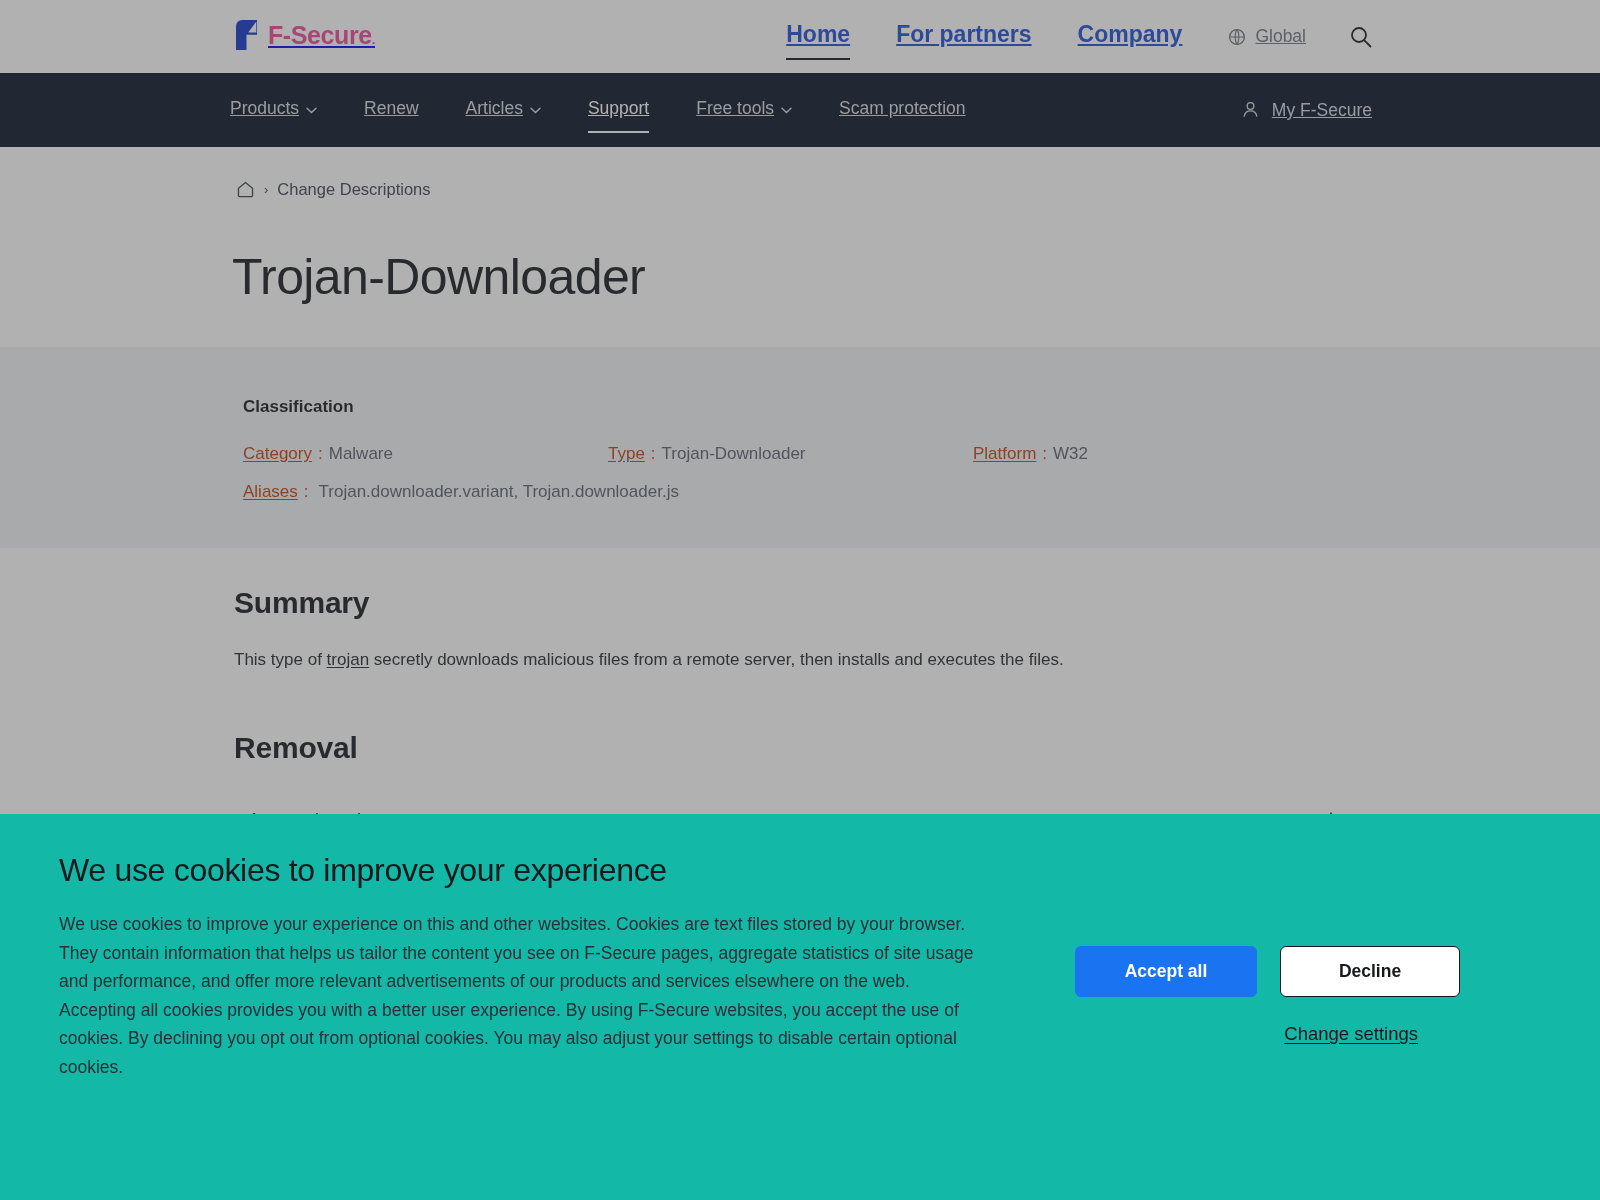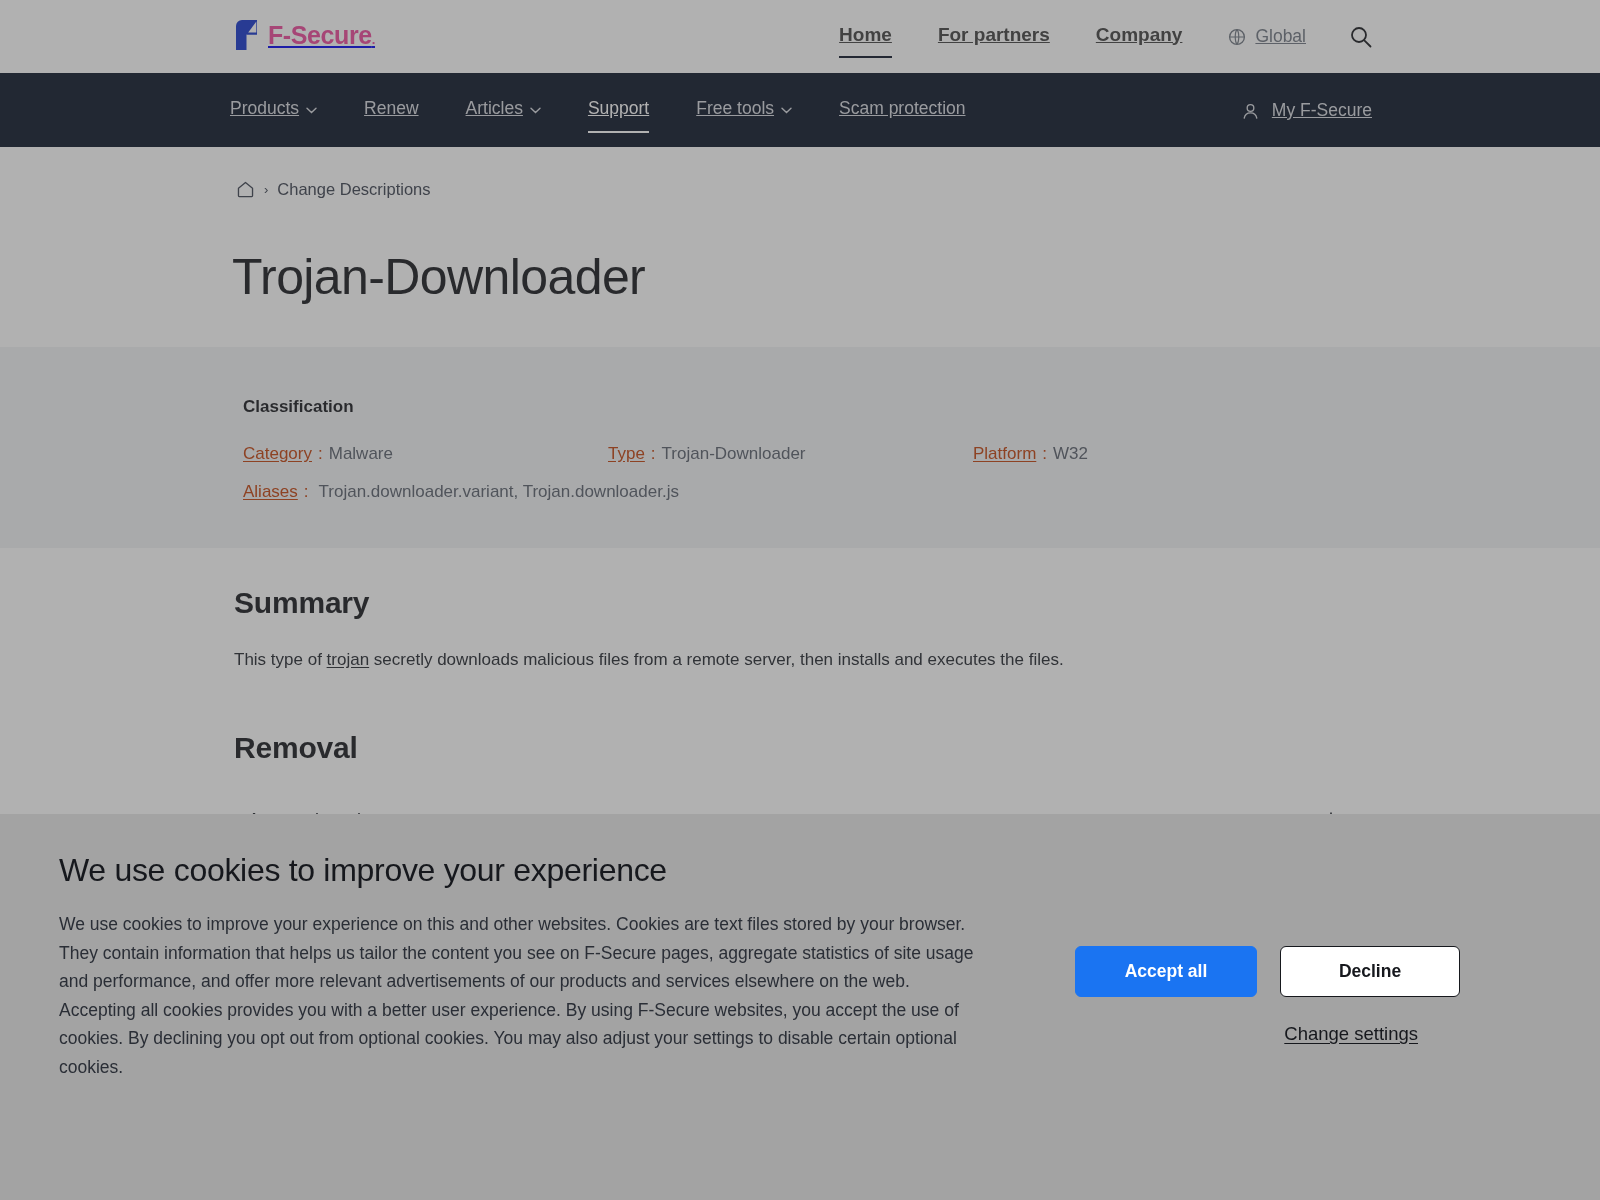--- a/index.html
+++ b/index.html
@@ -60,23 +60,23 @@
   .toplinks {
     position: absolute;
     right: 228px;
     top: 0;
     height: 73px;
     display: flex;
     align-items: center;
     gap: 0;
   }
   .toplink {
-    font-size: 19px;
+    font-size: 23px;
     font-weight: 700;
-    color: #404040;
+    color: #1d4ed8;
     padding: 0 0 4px 0;
     margin-right: 46px;
     position: relative;
     white-space: nowrap;
   }
   .toplink.active::after {
     content: "";
     position: absolute;
     left: 0; right: 0;
     bottom: -8px;
@@ -128,21 +128,21 @@
     left: 0; right: 0;
     bottom: -11px;
     height: 2px;
     background: #ffffff;
   }
   .caret { width: 11px; height: 7px; display: block; margin-top: 3px; }
   .navright {
     position: absolute;
     right: 228px;
     display: flex;
-    align-items: flex-end;
+    align-items: flex-start;
     gap: 12px;
     font-size: 17.5px;
     color: #d7dae0;
     white-space: nowrap;
   }
   .user-icon { width: 19px; height: 19px; display: block; }
 
   
   .hero {
     background: #ffffff;
@@ -234,21 +234,21 @@
   }
   .accordion-label { font-size: 18px; color: #22262e; }
   .plus-icon { width: 22px; height: 22px; display: block; }
 
   
   .cookie-banner {
     position: absolute;
     left: 0; top: 814px;
     width: 1600px;
     height: 386px;
-    background: #a3a3a3;
+    background: #14b8a6;
     z-index: 100;
   }
   .cookie-inner {
     position: relative;
     width: 1600px;
     height: 386px;
   }
   .cookie-title {
     position: absolute;
     left: 59px; top: 38px;

